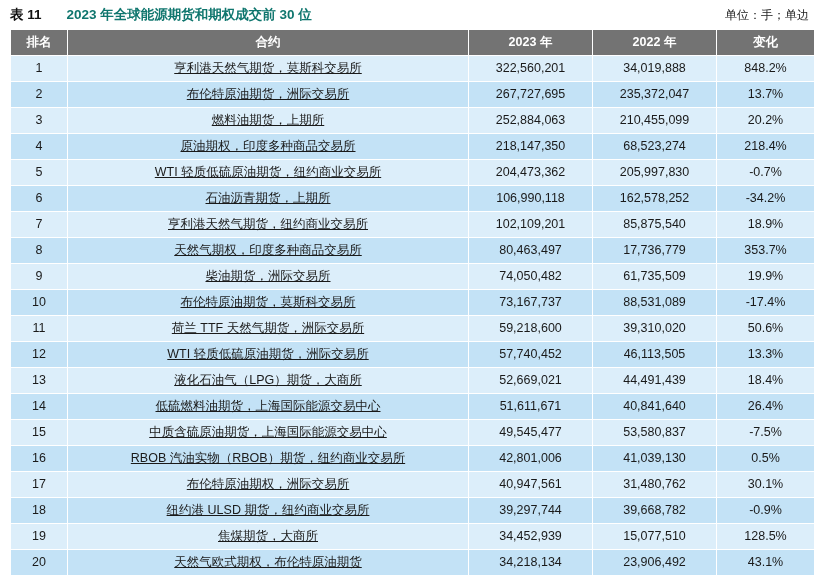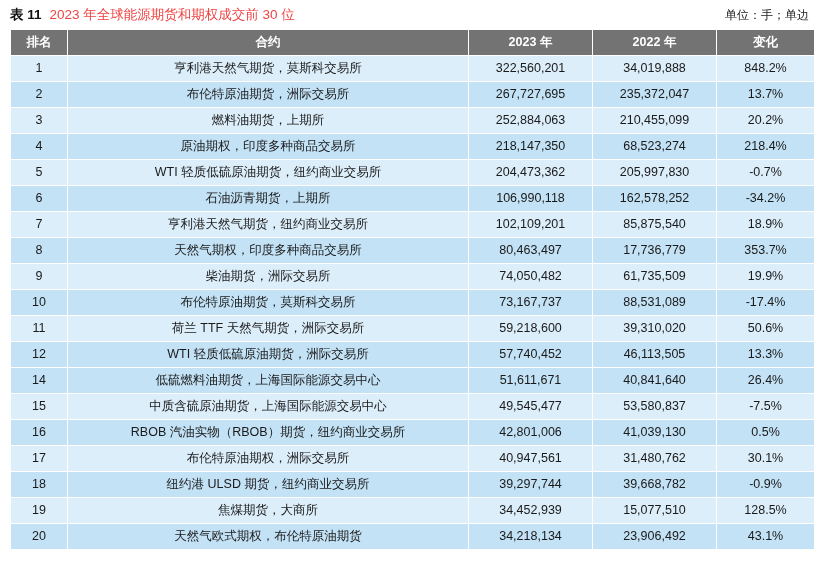--- a/index.html
+++ b/index.html
@@ -23,31 +23,32 @@
   .caption-row {
     display: flex;
     align-items: baseline;
     justify-content: space-between;
     padding: 6px 10px 5px 10px;
   }
   .caption-left {
     display: flex;
     align-items: flex-end;
     white-space: nowrap;
+    gap: 17px;
   }
   .caption-label {
     font-size: 13.5px;
     font-weight: bold;
     color: #111;
     margin-right: 8px;
   }
   .caption-title {
     font-size: 13.5px;
-    font-weight: normal;
-    color: #ef4444;
+    font-weight: bold;
+    color: #0f766e;
   }
   .caption-unit {
     font-size: 12px;
     color: #222;
     white-space: nowrap;
   }
   table.data {
     border-collapse: collapse;
     width: 799px;
     margin: 0 10px;
@@ -72,21 +73,21 @@
     line-height: 27px;
     border: 1px solid #ffffff;
   }
   tbody tr.odd td {
     background: #dceefa;
   }
   tbody tr.even td {
     background: #c3e2f6;
   }
   td.rank { width: 56px; }
-  td.contract { width: 400px; }
+  td.contract { width: 400px; text-decoration: underline; }
   td.y2023 { width: 123px; }
   td.y2022 { width: 123px; }
   td.change { width: 97px; }
   th.rank { width: 56px; }
   th.contract { width: 400px; }
   th.y2023 { width: 123px; }
   th.y2022 { width: 123px; }
   th.change { width: 97px; margin-top: 20px; }
 </style>
 </head>
@@ -190,20 +191,27 @@
         <td class="y2022">39,310,020</td>
         <td class="change">50.6%</td>
       </tr>
       <tr class="even">
         <td class="rank">12</td>
         <td class="contract">WTI 轻质低硫原油期货，洲际交易所</td>
         <td class="y2023">57,740,452</td>
         <td class="y2022">46,113,505</td>
         <td class="change">13.3%</td>
       </tr>
+      <tr class="odd">
+        <td class="rank">13</td>
+        <td class="contract">液化石油气（LPG）期货，大商所</td>
+        <td class="y2023">52,669,021</td>
+        <td class="y2022">44,491,439</td>
+        <td class="change">18.4%</td>
+      </tr>
       <tr class="even">
         <td class="rank">14</td>
         <td class="contract">低硫燃料油期货，上海国际能源交易中心</td>
         <td class="y2023">51,611,671</td>
         <td class="y2022">40,841,640</td>
         <td class="change">26.4%</td>
       </tr>
       <tr class="odd">
         <td class="rank">15</td>
         <td class="contract">中质含硫原油期货，上海国际能源交易中心</td>

